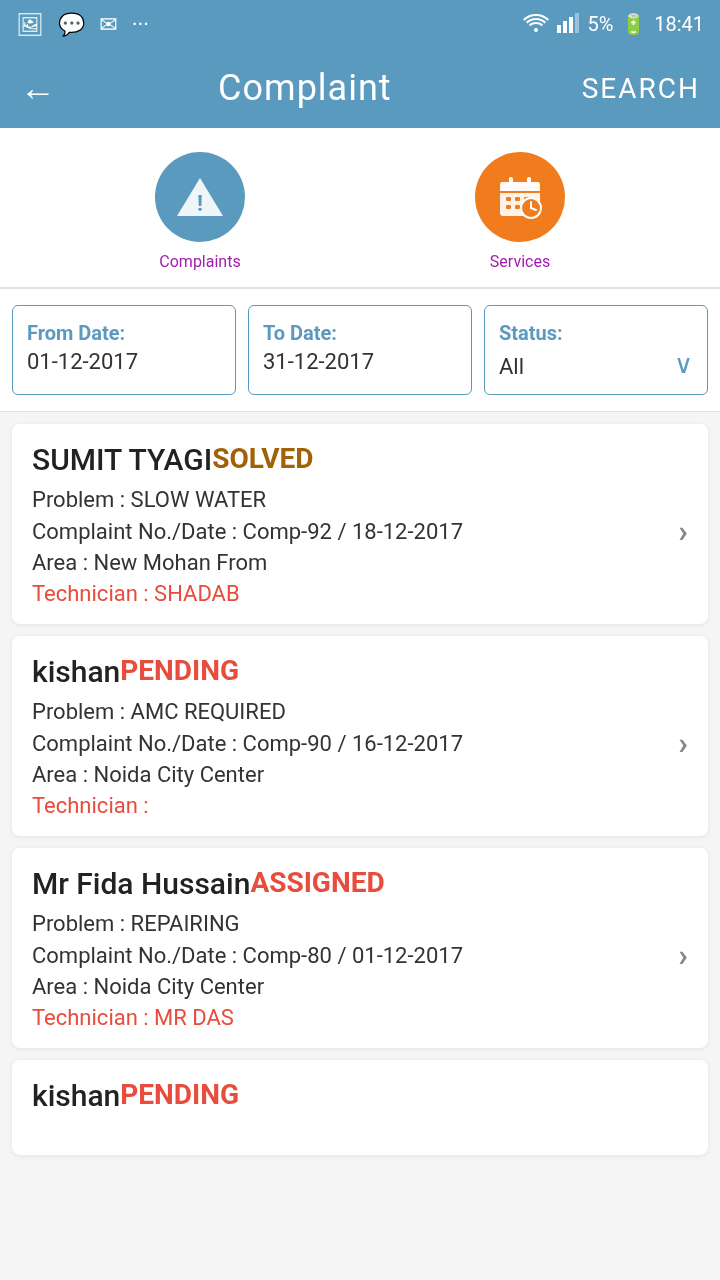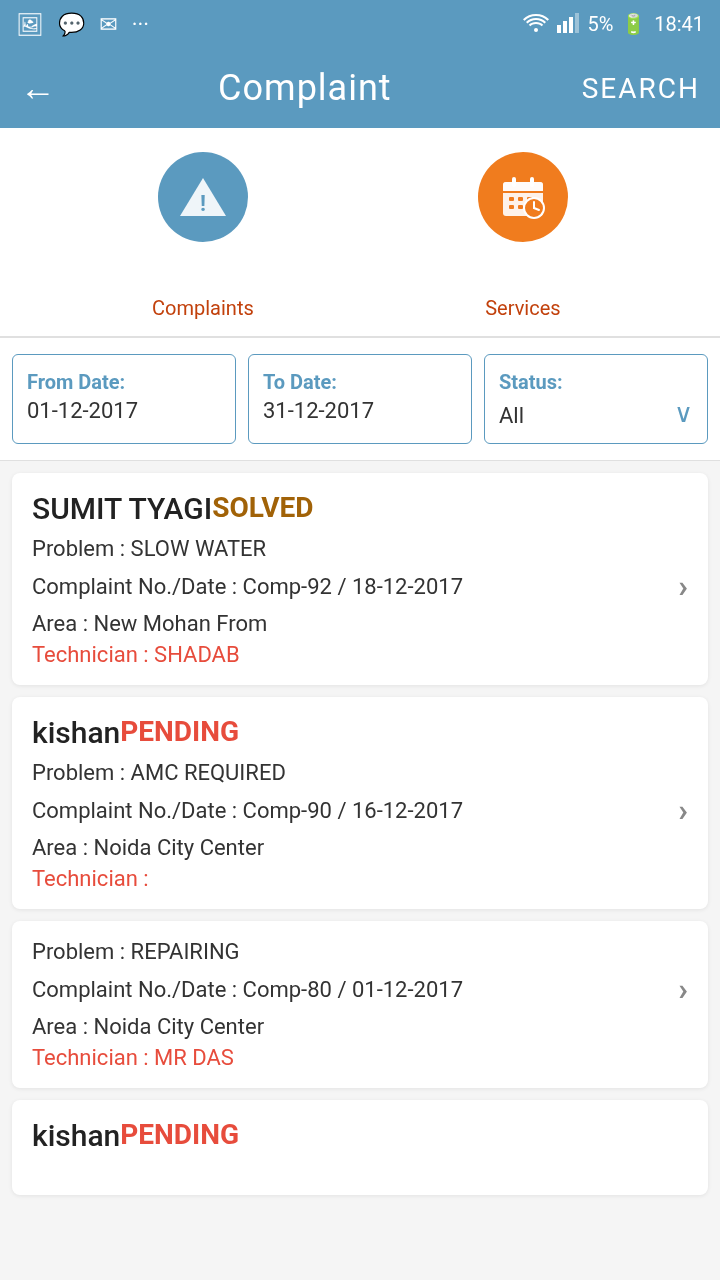--- a/index.html
+++ b/index.html
@@ -81,23 +81,22 @@
       width: 90px;
       height: 90px;
       border-radius: 50%;
       display: flex;
       align-items: center;
       justify-content: center;
     }
     .tab-icon-circle.blue { background: #5b9abf; }
     .tab-icon-circle.orange { background: #f07c1e; }
     .tab-label {
-      font-size: 20px;
-      color: #c2410c;
-      margin-top: 44px;
+      font-size: 16px;
+      color: #a21caf;
     }
 
     
     .filter-row {
       background: white;
       display: flex;
       padding: 16px 12px;
       gap: 12px;
       border-bottom: 1px solid #e0e0e0;
     }
@@ -161,21 +160,20 @@
       font-size: 28px;
       font-weight: bold;
     }
     .status-solved { color: #a16207; }
     .status-pending { color: #e74c3c; }
     .status-assigned { color: #e74c3c; }
 
     .card-details {
       display: flex;
       flex-direction: column;
-      gap: 6px;
     }
     .card-detail-row {
       font-size: 22px;
       color: #333;
       display: flex;
       align-items: center;
       justify-content: space-between;
     }
     .detail-text { flex: 1; }
     .card-technician {
@@ -326,20 +324,24 @@
         <span class="chevron-right">›</span>
       </div>
       <div class="card-detail-row">
         <span class="detail-text">Area : Noida City Center</span>
       </div>
     </div>
     <div class="card-technician">Technician :</div>
   </div>
 
   <div class="card">
+    <div class="card-header">
+      <span class="card-name">Mr Fida Hussain</span>
+      <span class="card-status status-assigned">ASSIGNED</span>
+    </div>
     <div class="card-details">
       <div class="card-detail-row">
         <span class="detail-text">Problem : REPAIRING</span>
       </div>
       <div class="card-detail-row">
         <span class="detail-text">Complaint No./Date : Comp-80 / 01-12-2017</span>
         <span class="chevron-right">›</span>
       </div>
       <div class="card-detail-row">
         <span class="detail-text">Area : Noida City Center</span>

